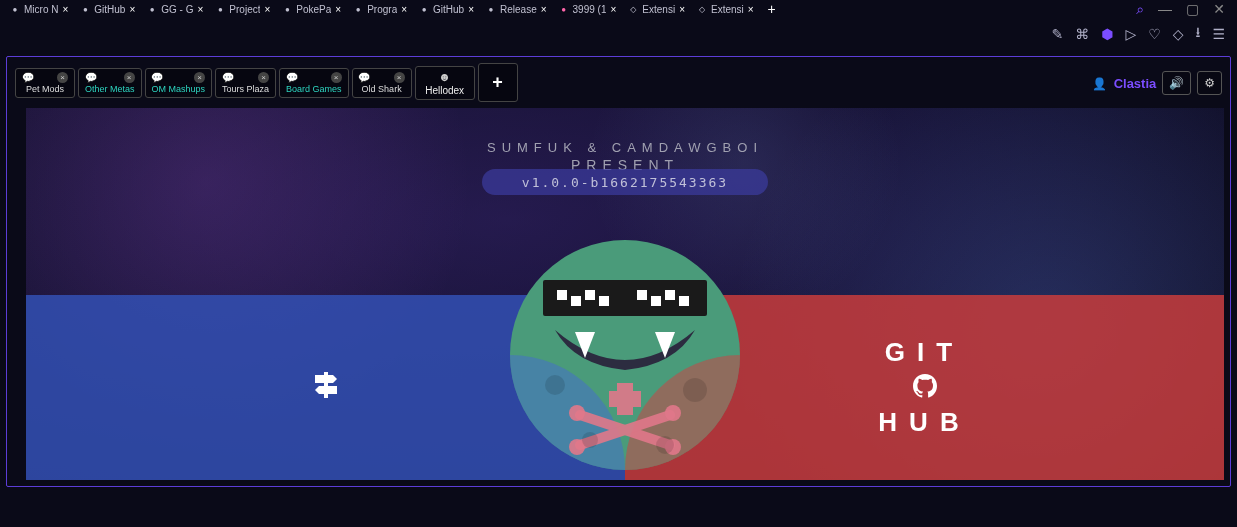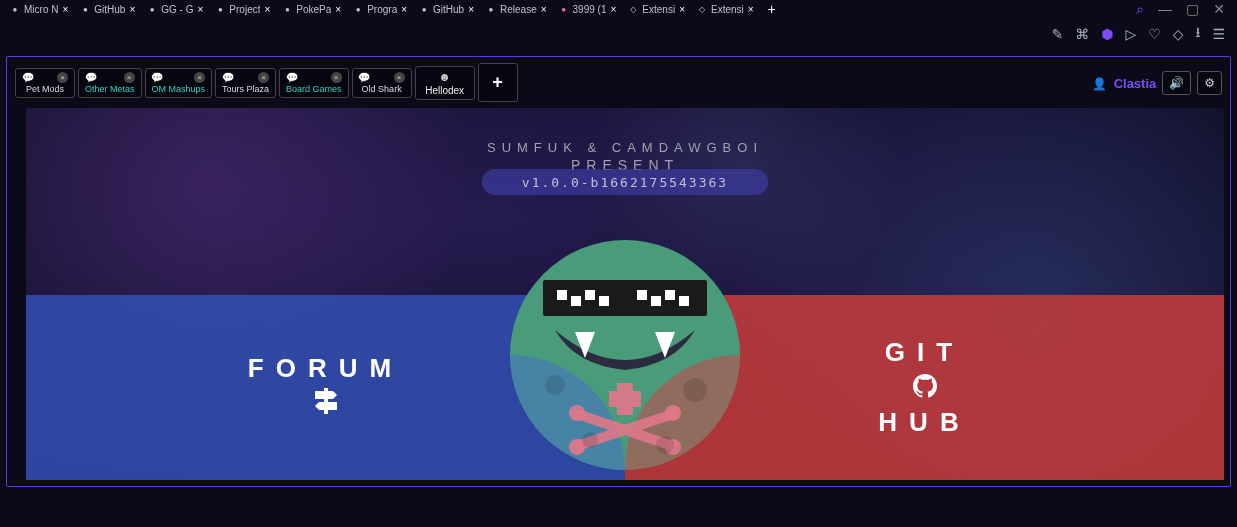--- a/index.html
+++ b/index.html
@@ -410,21 +410,20 @@
     <div class="showdex-header">
       <div class="subtitle">SUMFUK &amp; CAMDAWGBOI</div>
       <div class="present">PRESENT</div>
       <div class="version-pill">
         <span class="version-text">v1.0.0-b1662175543363</span>
       </div>
     </div>
 
     <div class="two-panel">
       <div class="panel panel-left">
-        <div class="panel-text">FORUM</div>
         <div class="panel-icon">
           <svg width="30" height="26" viewBox="0 0 30 26">
               <g fill="#fff">
                 <rect x="13" y="0" width="4" height="26"></rect>
                 <polygon points="4,3 22,3 26,7 22,11 4,11"></polygon>
                 <polygon points="26,14 8,14 4,18 8,22 26,22"></polygon>
               </g>
             </svg>
         </div>
       </div>

